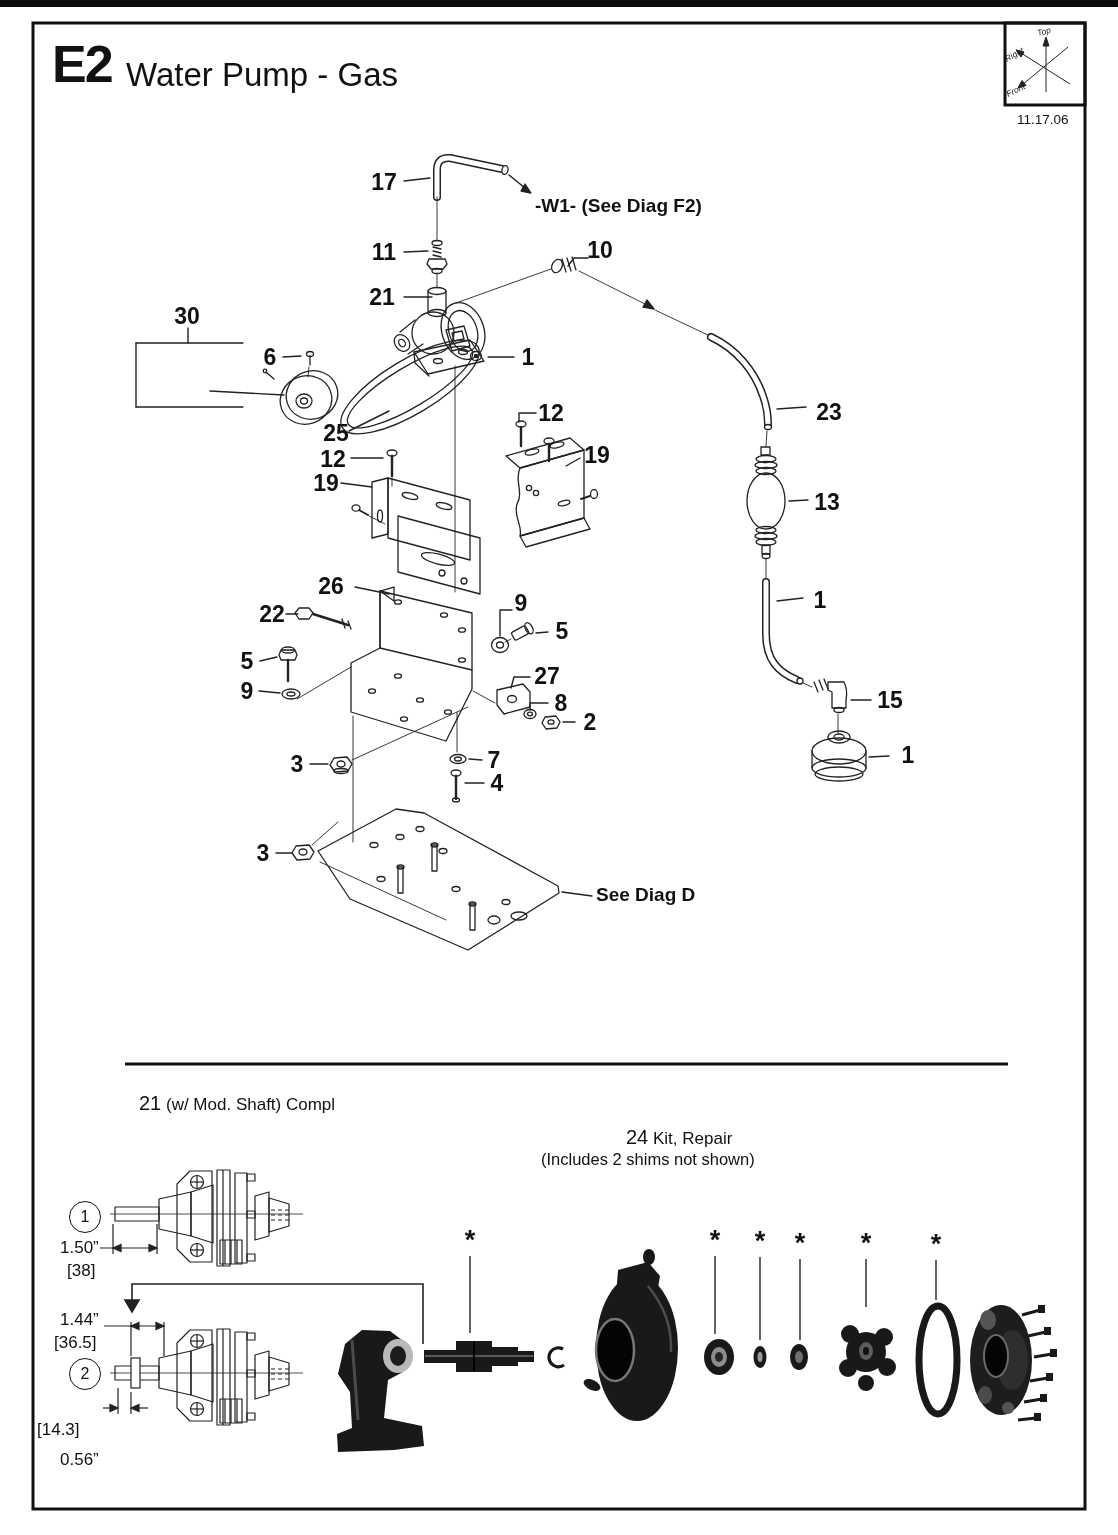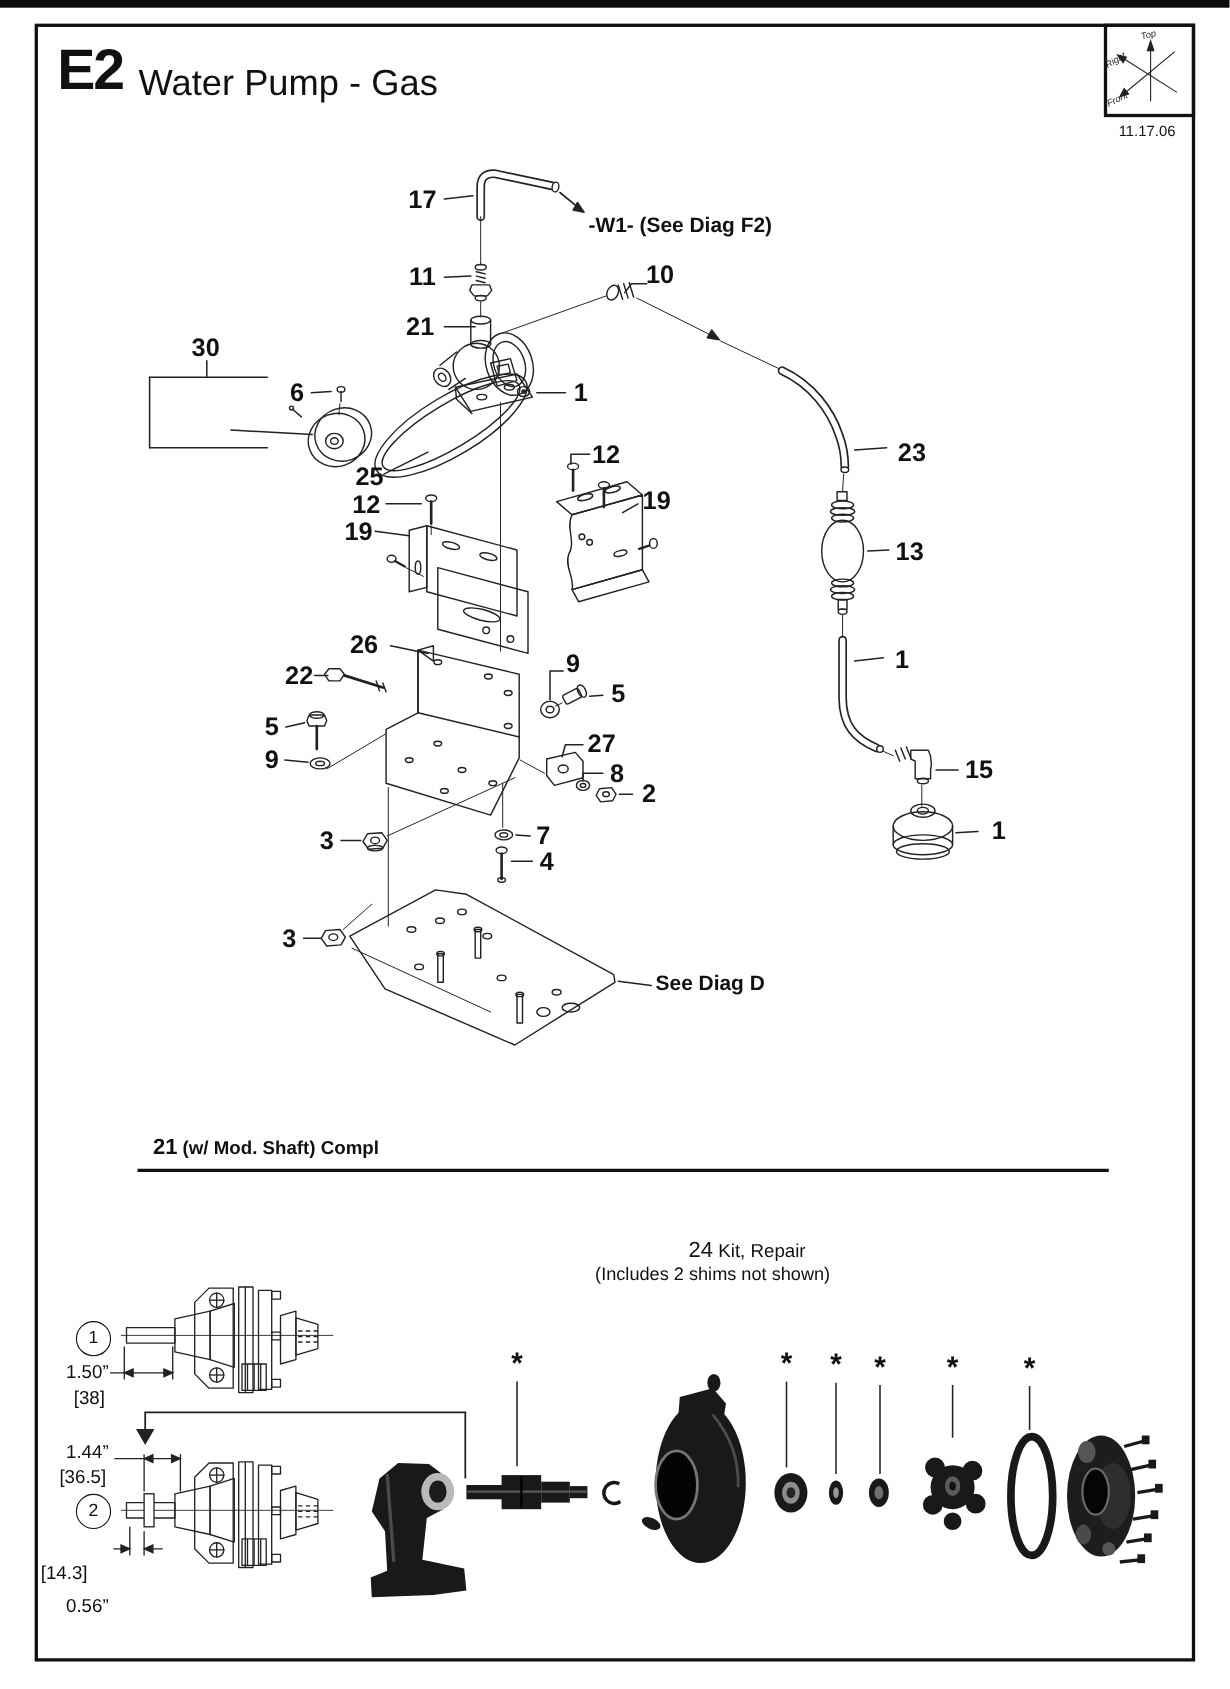--- a/index.html
+++ b/index.html
@@ -4,21 +4,21 @@
 <style>
   html,body{margin:0;padding:0;background:#fff;}
   .page{position:relative;width:1118px;height:1535px;background:#fff;overflow:hidden;
         font-family:"Liberation Sans",sans-serif;color:#111;}
   svg.art{position:absolute;left:0;top:0;}
   .code{position:absolute;left:52px;top:34px;font-size:52px;font-weight:bold;letter-spacing:-2px;}
   .title{position:absolute;left:126px;top:56px;font-size:33px;font-weight:normal;}
   .date{position:absolute;left:1017px;top:112px;font-size:13.5px;}
   .co{position:absolute;transform:translate(-50%,-50%);font-weight:bold;font-size:23px;white-space:nowrap;}
   .note{position:absolute;font-weight:bold;font-size:19px;white-space:nowrap;}
-  .h21{position:absolute;left:139px;top:1032px;font-weight:bold;font-size:17px;white-space:nowrap;}
+  .h21{position:absolute;left:139px;top:1092px;font-weight:normal;font-size:17px;white-space:nowrap;}
   .h21 .num,.kith .num{font-size:20px;}
   .kith{position:absolute;left:626px;top:1126px;font-weight:normal;font-size:17px;white-space:nowrap;}
   .kitsub{position:absolute;left:541px;top:1150px;font-size:16.5px;white-space:nowrap;}
   .dim{position:absolute;font-size:17px;white-space:nowrap;}
   .circ{position:absolute;width:30px;height:30px;border:1.7px solid #111;border-radius:50%;
         text-align:center;line-height:30px;font-size:16px;transform:translate(-50%,-50%);}
   .ast{position:absolute;transform:translate(-50%,-50%);font-weight:bold;font-size:27px;}
 </style>
 </head>
 <body>

